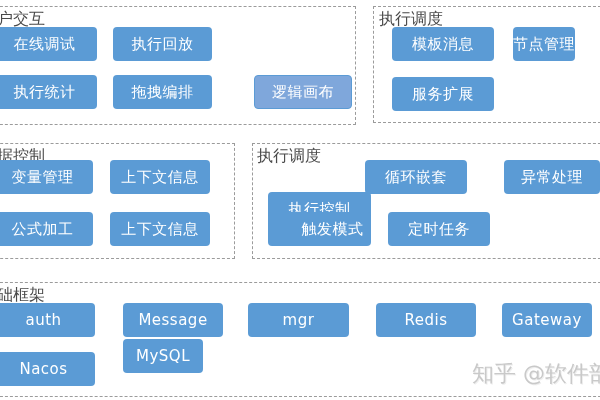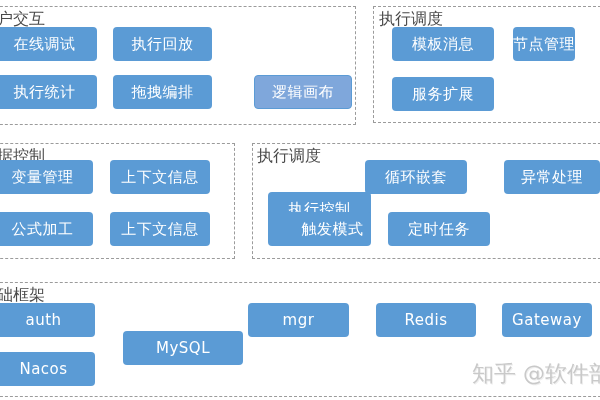--- a/index.html
+++ b/index.html
@@ -83,21 +83,22 @@
   <div class="btn" style="left:-8px;top:212px;width:101px;">公式加工</div>
   <div class="btn" style="left:110px;top:212px;width:100px;">上下文信息</div>
 
   <div class="btn" style="left:268px;top:160px;width:103px;margin-top:32px;">执行控制</div>
   <div class="btn" style="left:365px;top:160px;width:102px;">循环嵌套</div>
   <div class="btn" style="left:504px;top:160px;width:96px;">异常处理</div>
   <div class="btn" style="left:268px;top:212px;width:103px;padding-left:26px;">触发模式</div>
   <div class="btn" style="left:388px;top:212px;width:102px;">定时任务</div>
 
   <div class="btn" style="left:-8px;top:303px;width:103px;">auth</div>
+  <div class="btn" style="left:123px;top:303px;width:100px;">Message</div>
   <div class="btn" style="left:248px;top:303px;width:101px;">mgr</div>
   <div class="btn" style="left:376px;top:303px;width:100px;">Redis</div>
   <div class="btn" style="left:502px;top:303px;width:90px;">Gateway</div>
   <div class="btn" style="left:-8px;top:352px;width:103px;">Nacos</div>
-  <div class="btn" style="left:123px;top:331px;width:120px;">MySQL</div>
+  <div class="btn" style="left:123px;top:339px;width:80px;">MySQL</div>
 
   <div class="watermark">知乎 @软件部</div>
 
 </div>
 
 </body></html>

